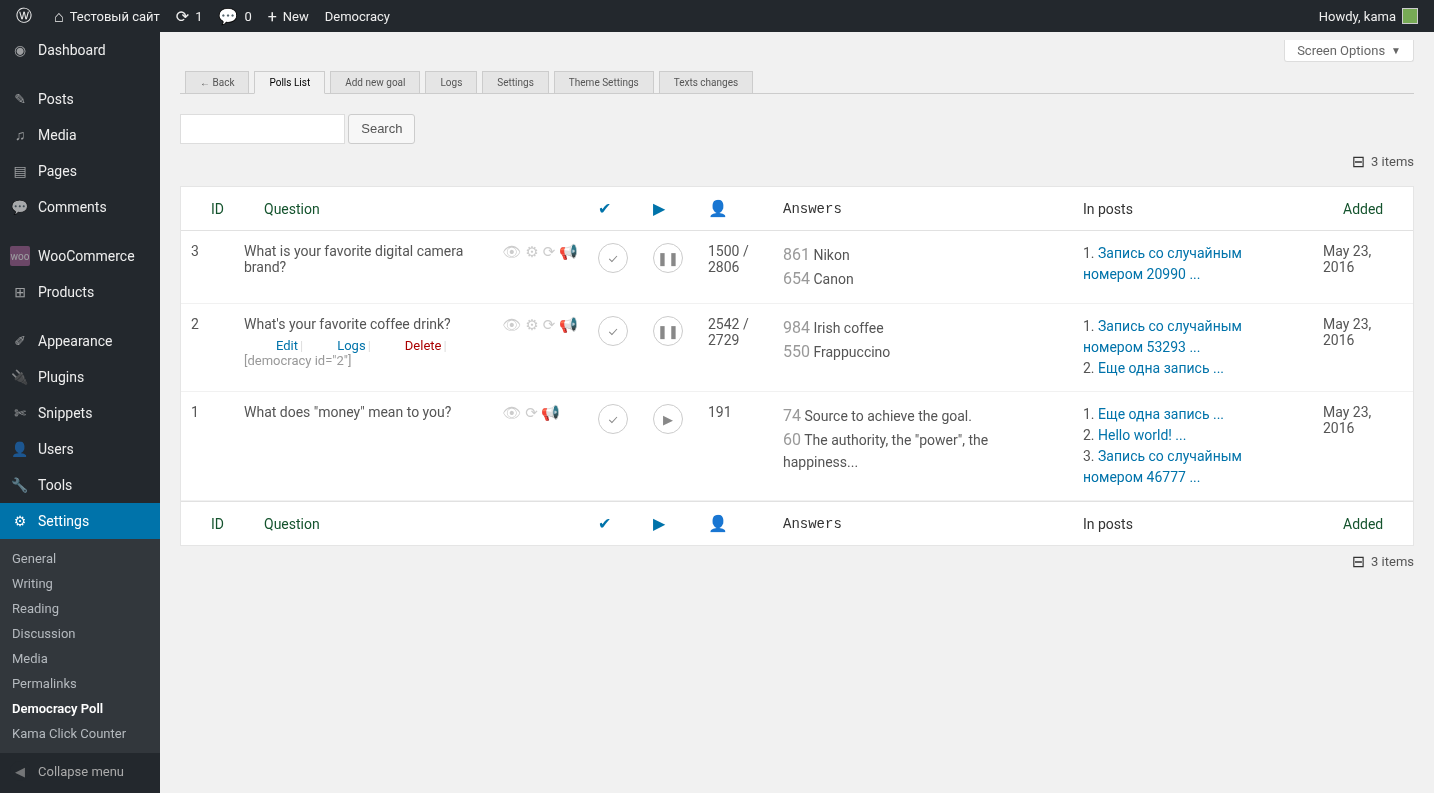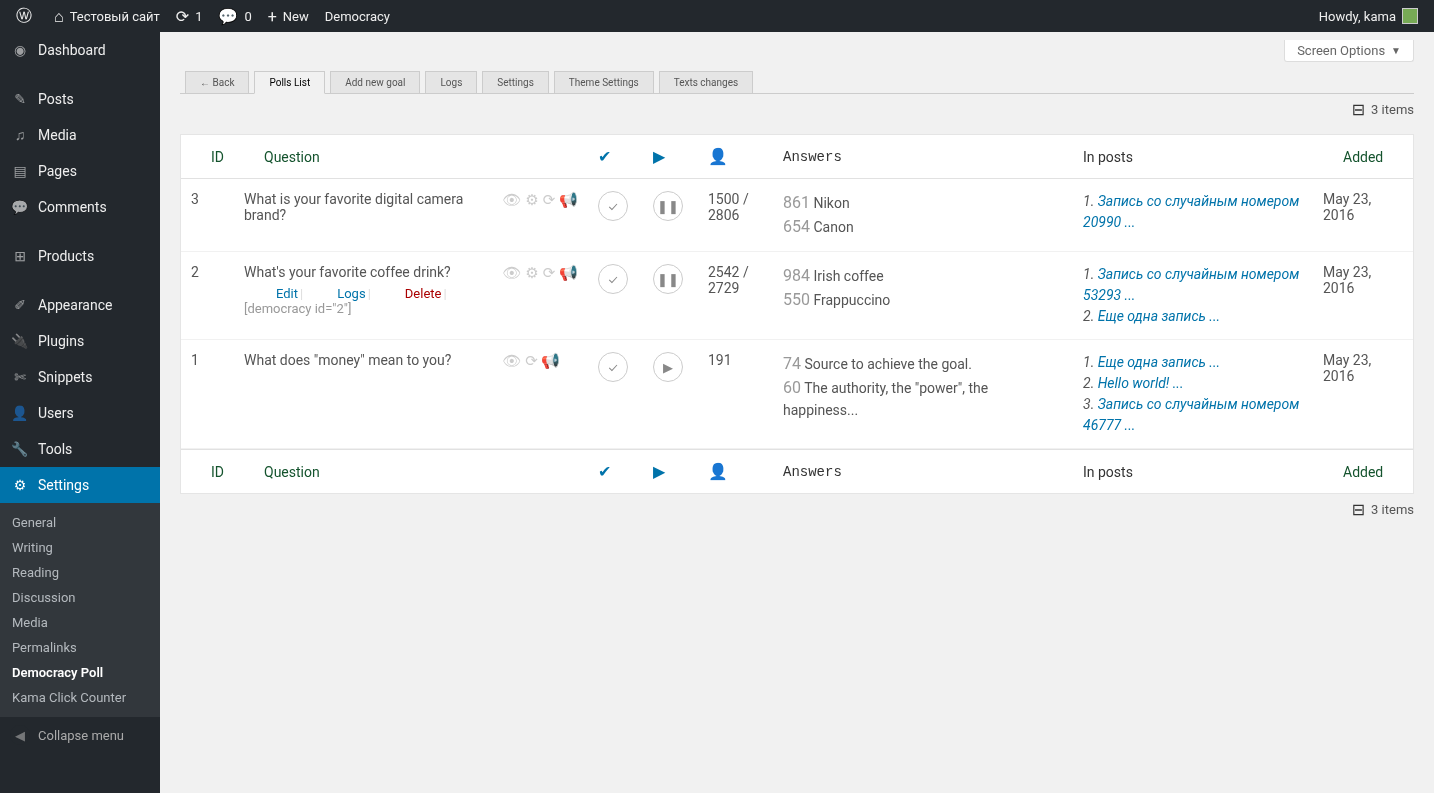--- a/index.html
+++ b/index.html
@@ -65,21 +65,21 @@
 .row-actions .del { color: #a00; }
 .row-actions .sep { color: #ddd; padding: 0 2px; }
 .row-actions .shortcode { color: #999; }
 
 .status-icons { display: flex; gap: 4px; color: #ccc; font-size: 15px; }
 .circle-btn { display: inline-flex; width: 30px; height: 30px; border: 1px solid #ccc; border-radius: 50%; align-items: center; justify-content: center; cursor: pointer; color: #888; background: #fff; font-size: 13px; }
 
 .ans-line { line-height: 1.5; }
 .ans-count { color: #999; font-size: 16px; }
 
-.post-links .pl { line-height: 1.5; font-style: italic; }
+.post-links .pl { line-height: 1.5; }
 .post-links .pn { color: #555; }
 .post-links a { color: #0073aa; text-decoration: none; }
 
 .th-icon { color: #0073aa; font-size: 16px; }
 </style>
 </head>
 <body>
 
 <div id="adminbar">
   <span class="ab-item">
@@ -128,20 +128,24 @@
     </div>
   <div class="menu-item">
       <span class="menu-icon">▤</span>
       <span>Pages</span>
     </div>
   <div class="menu-item">
       <span class="menu-icon">💬</span>
       <span>Comments</span>
     </div>
   <div class="menu-sep"></div>
+  <div class="menu-item">
+      <span class="menu-icon" style="font-size:10px;background:#9b5c8f;border-radius:2px;padding:1px 2px;">woo</span>
+      <span>WooCommerce</span>
+    </div>
   <div class="menu-item">
       <span class="menu-icon">⊞</span>
       <span>Products</span>
     </div>
   <div class="menu-sep"></div>
   <div class="menu-item">
       <span class="menu-icon">✐</span>
       <span>Appearance</span>
     </div>
   <div class="menu-item">
@@ -192,20 +196,24 @@
       <a class="nav-tab">← Back</a>
       <a class="nav-tab active">Polls List</a>
       <a class="nav-tab">Add new goal</a>
       <a class="nav-tab">Logs</a>
       <a class="nav-tab">Settings</a>
       <a class="nav-tab">Theme Settings</a>
       <a class="nav-tab">Texts changes</a>
       <div class="clear"></div>
     </div>
 
+    <div class="search-box">
+      <input type="search" style="">
+      <button class="button">Search</button>
+    </div>
 
     <div class="tablenav">
       <span class="displaying-num">
           <span class="stack-icon">⊟</span>
           <span>3 items</span>
         </span>
       <div class="clear"></div>
     </div>
 
     <table class="wp-list-table">

